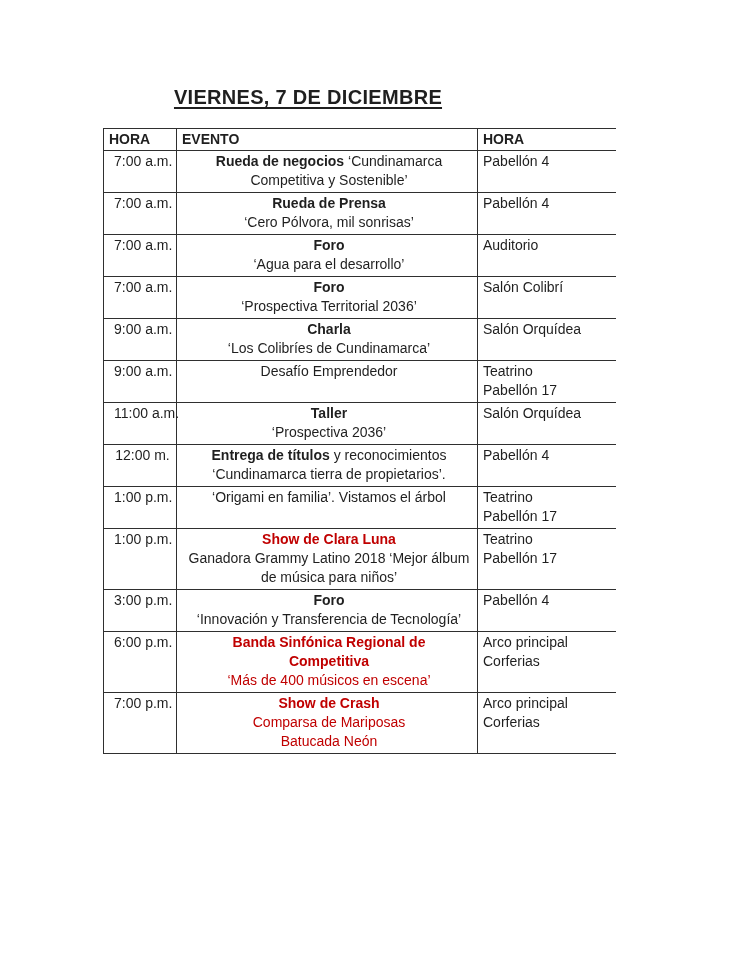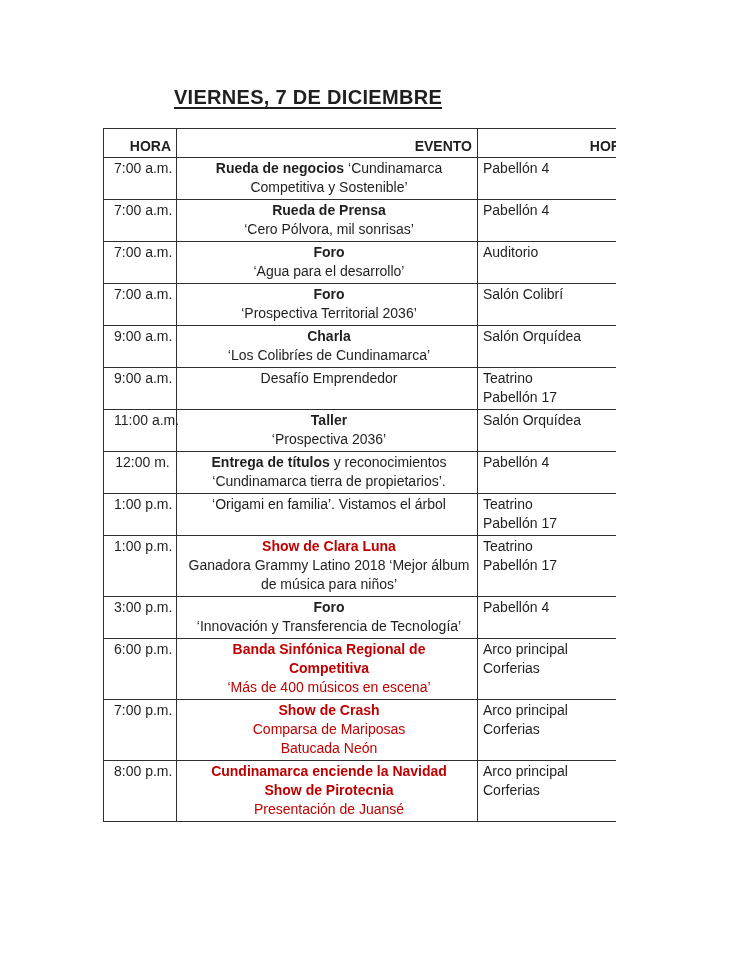--- a/index.html
+++ b/index.html
@@ -47,22 +47,22 @@
   }
   .schedule th, .schedule td {
     border: 1px solid var(--border-color);
     vertical-align: top;
     line-height: 19px;
     padding: 1px 5px 2px 5px;
     text-align: center;
   }
   .schedule th {
     font-weight: 700;
-    text-align: right;
-    padding-top: 8px;
+    text-align: left;
+    padding-top: 1px;
     padding-bottom: 1px;
   }
   th.col-hora  { width: 73px; }
   th.col-evento{ width: 301px; }
   th.col-lugar { width: 159px; }
   td.col-hora  { padding-left: 10px; white-space: nowrap; }
   td.col-evento{ padding-left: 9px; }
   td.col-lugar { text-align: left; }
   .bold { font-weight: 700; }
   .red  { color: var(--accent-red); }
@@ -211,27 +211,15 @@
           <td class="col-evento">
             <div class="line"><span class="bold red">Show de Crash</span></div>
             <div class="line"><span class="red">Comparsa de Mariposas</span></div>
             <div class="line"><span class="red">Batucada Neón</span></div>
           </td>
           <td class="col-lugar">
             <div class="line">Arco principal</div>
             <div class="line">Corferias</div>
           </td>
         </tr>
-        <tr>
-          <td class="col-hora">8:00 p.m.</td>
-          <td class="col-evento">
-            <div class="line"><span class="bold red">Cundinamarca enciende la Navidad</span></div>
-            <div class="line"><span class="bold red">Show de Pirotecnia</span></div>
-            <div class="line"><span class="red">Presentación de Juansé</span></div>
-          </td>
-          <td class="col-lugar">
-            <div class="line">Arco principal</div>
-            <div class="line">Corferias</div>
-          </td>
-        </tr>
       </tbody>
   </table>
 </div>
 
 </body></html>

